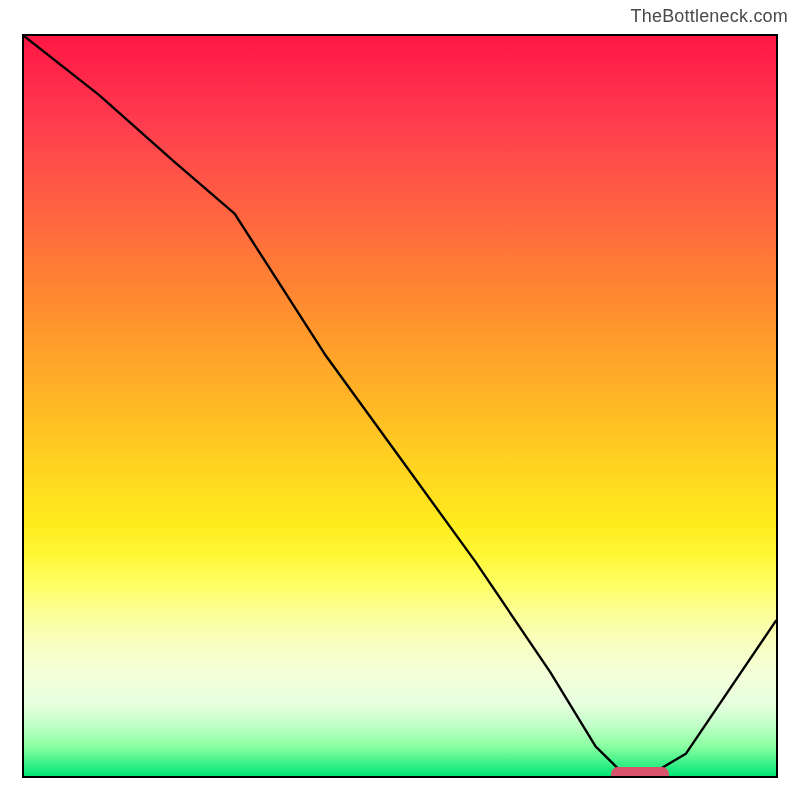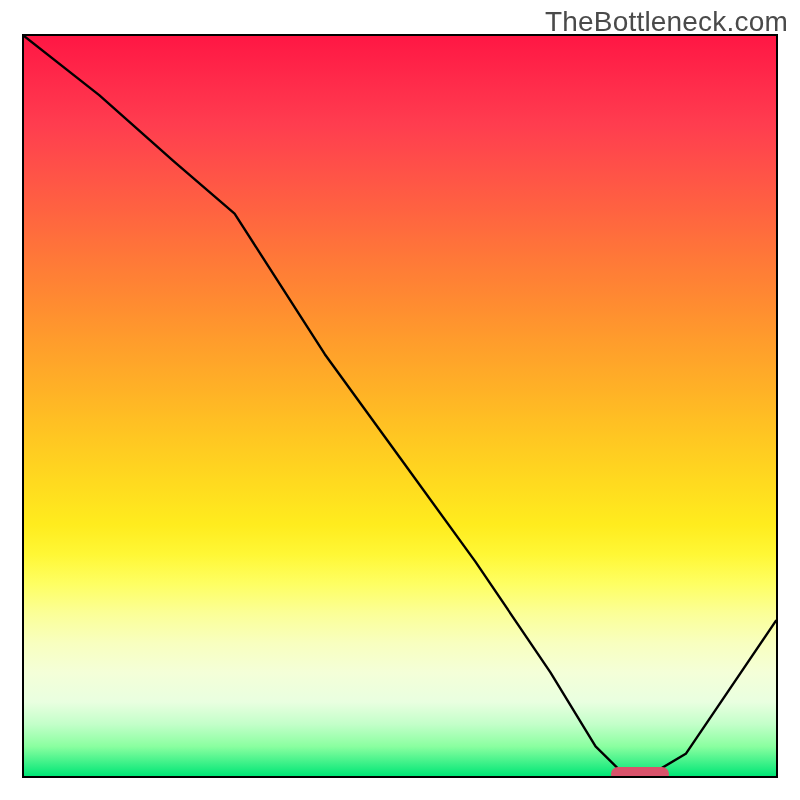--- a/index.html
+++ b/index.html
@@ -9,21 +9,21 @@
     background: #ffffff;
     position: relative;
     font-family: Arial, sans-serif;
     overflow: hidden;
   }
   .watermark {
     position: absolute;
     top: 6px;
     right: 12px;
     color: #4a4a4a;
-    font-size: 28px;
+    font-size: 18px;
     font-weight: 500;
     letter-spacing: 0.2px;
     z-index: 10;
   }
   .plot-area {
     position: absolute;
     left: 22px;
     top: 34px;
     width: 756px;
     height: 744px;

